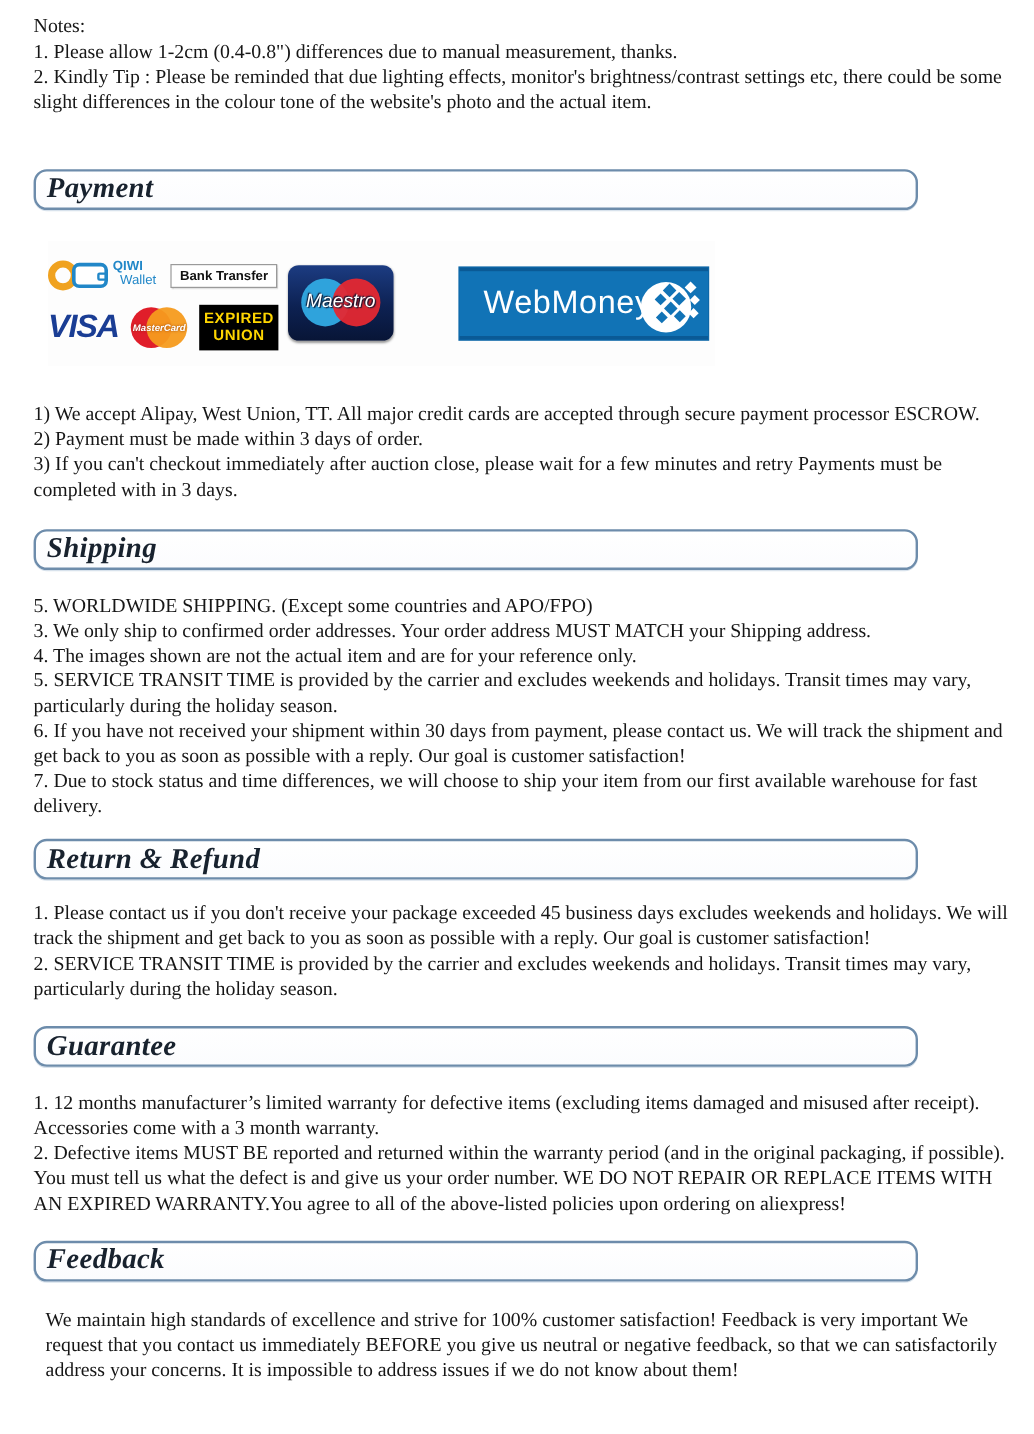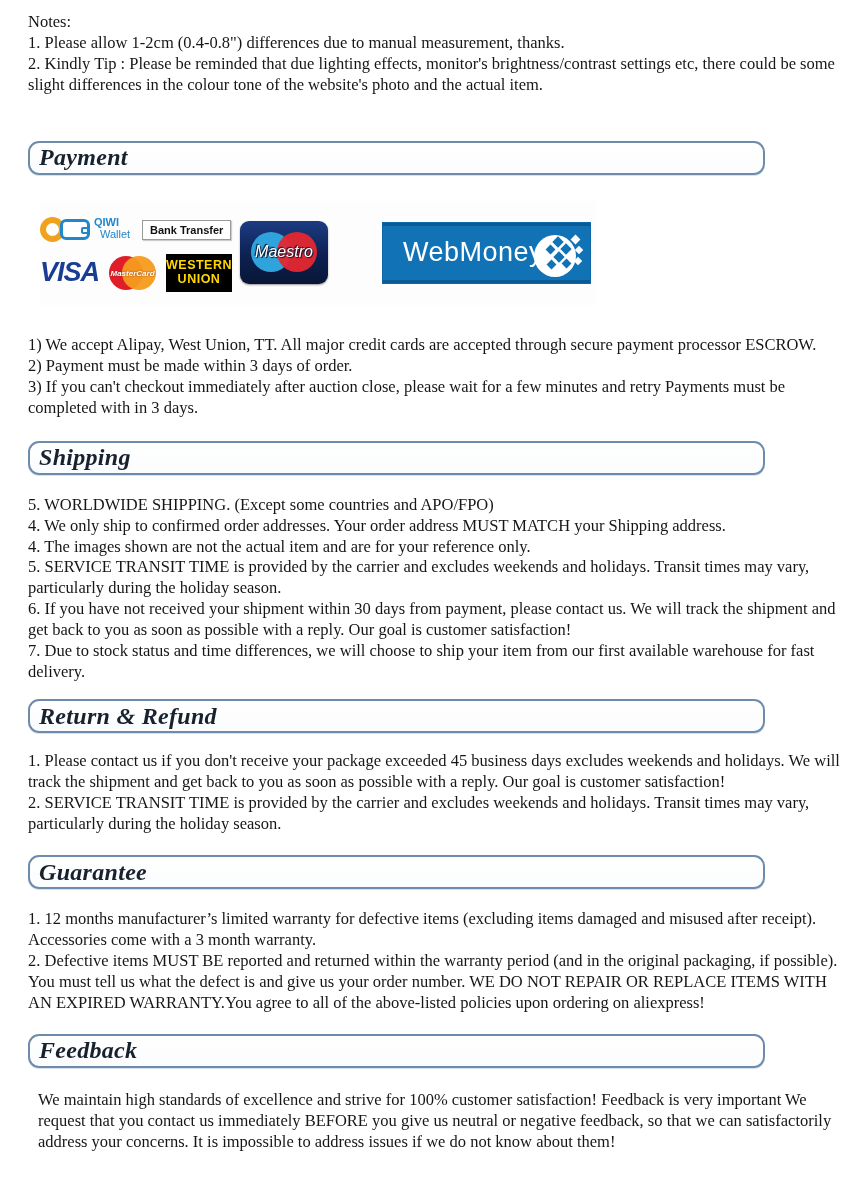--- a/index.html
+++ b/index.html
@@ -167,21 +167,21 @@
         <div class="bank-transfer">Bank Transfer</div>
       </div>
       <div class="logo-row">
         <span class="visa">VISA</span>
         <span class="mastercard">
           <span class="mc-red"></span>
           <span class="mc-orange"></span>
           <span class="mc-label">MasterCard</span>
         </span>
         <span class="western-union">
-          <span>WESTERN</span>
+          <span>EXPIRED</span>
           <span>UNION</span>
         </span>
       </div>
     </div>
 
     <div class="maestro">
       <span class="maestro-blue"></span>
       <span class="maestro-red"></span>
       <span class="maestro-label">Maestro</span>
     </div>
@@ -213,21 +213,21 @@
     <div>1) We accept Alipay, West Union, TT. All major credit cards are accepted through secure payment processor ESCROW.</div>
     <div>2) Payment must be made within 3 days of order.</div>
     <div>3) If you can't checkout immediately after auction close, please wait for a few minutes and retry Payments must be completed with in 3 days.</div>
   </div>
 
   <div class="section-header mt-shipping-header">
     <span class="section-title">Shipping</span>
   </div>
   <div class="text-block mt-shipping-text">
     <div>5. WORLDWIDE SHIPPING. (Except some countries and APO/FPO)</div>
-    <div>4. We only ship to confirmed order addresses. Your order address MUST MATCH your Shipping address.</div>
+    <div>3. We only ship to confirmed order addresses. Your order address MUST MATCH your Shipping address.</div>
     <div>4. The images shown are not the actual item and are for your reference only.</div>
     <div>5. SERVICE TRANSIT TIME is provided by the carrier and excludes weekends and holidays. Transit times may vary, particularly during the holiday season.</div>
     <div>6. If you have not received your shipment within 30 days from payment, please contact us. We will track the shipment and get back to you as soon as possible with a reply. Our goal is customer satisfaction!</div>
     <div>7. Due to stock status and time differences, we will choose to ship your item from our first available warehouse for fast delivery.</div>
   </div>
 
   <div class="section-header mt-refund-header">
     <span class="section-title">Return &amp; Refund</span>
   </div>
   <div class="text-block mt-refund-text">

